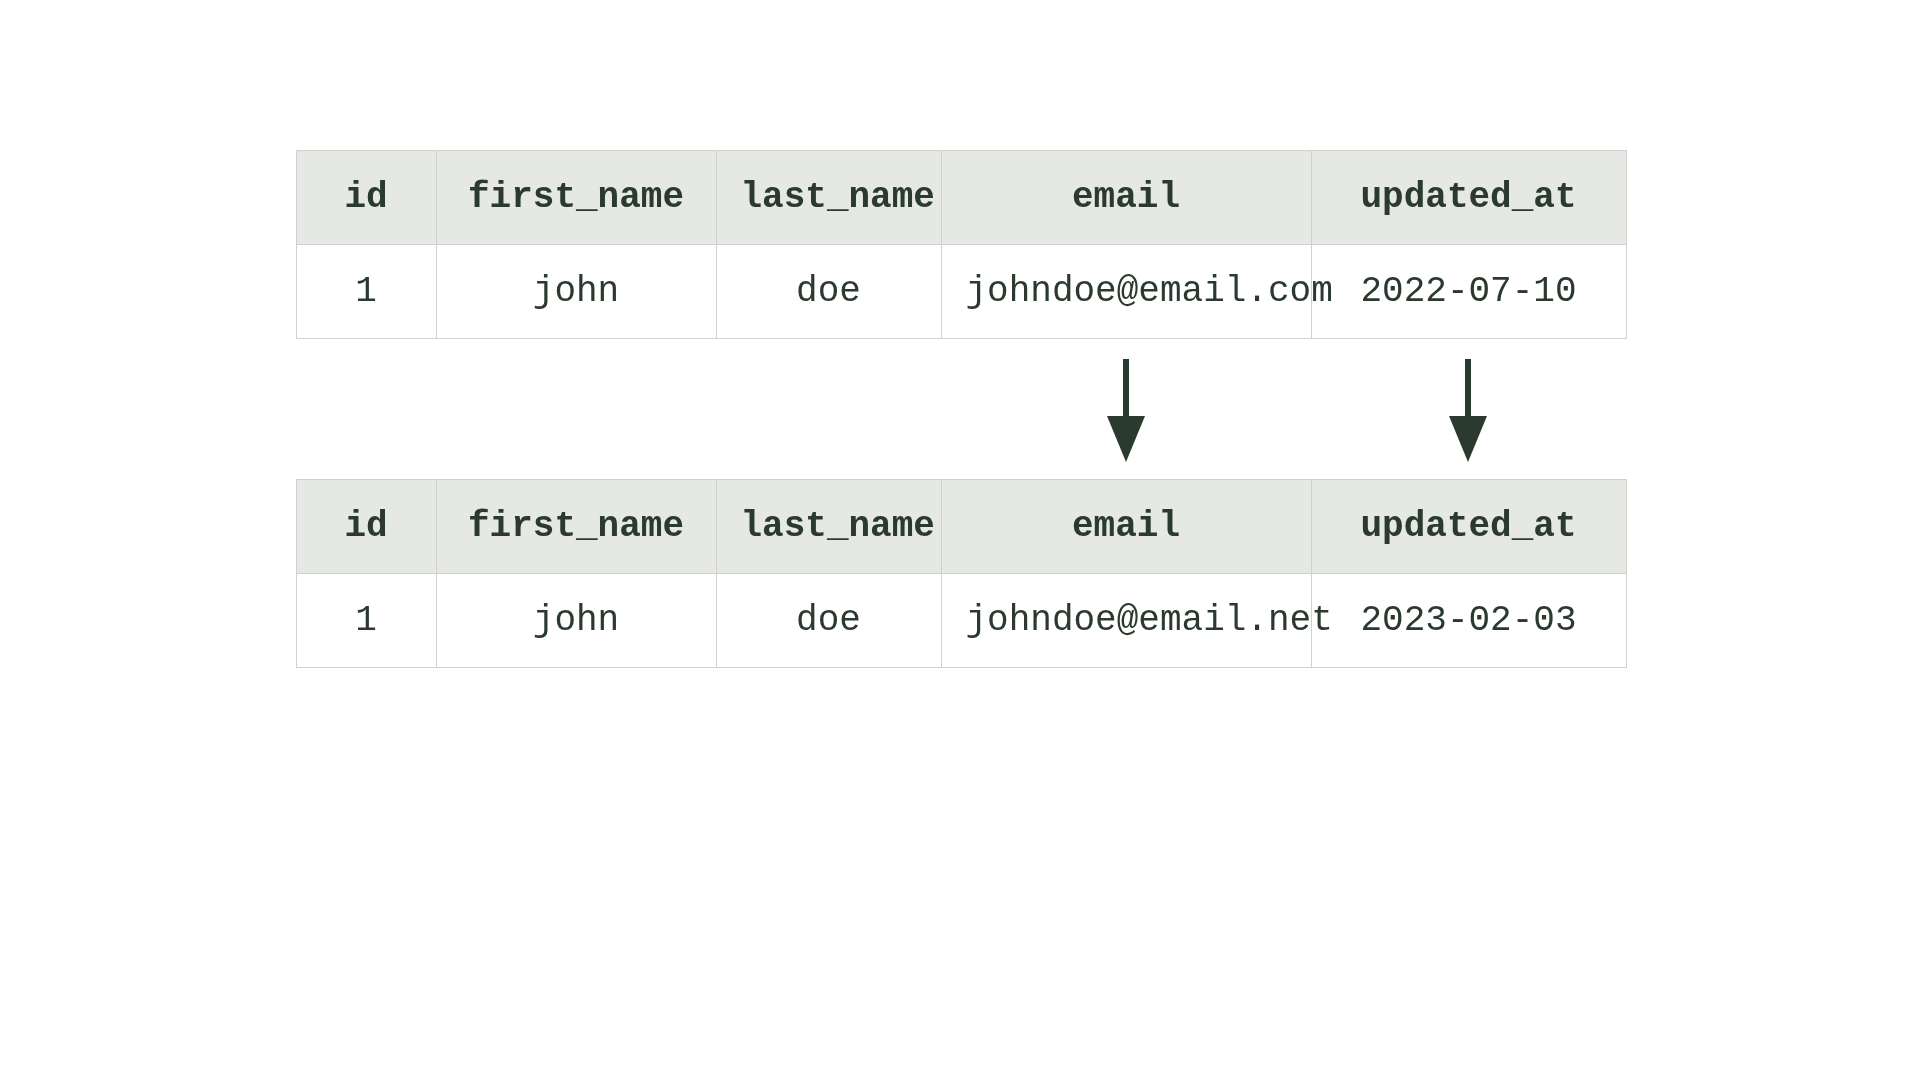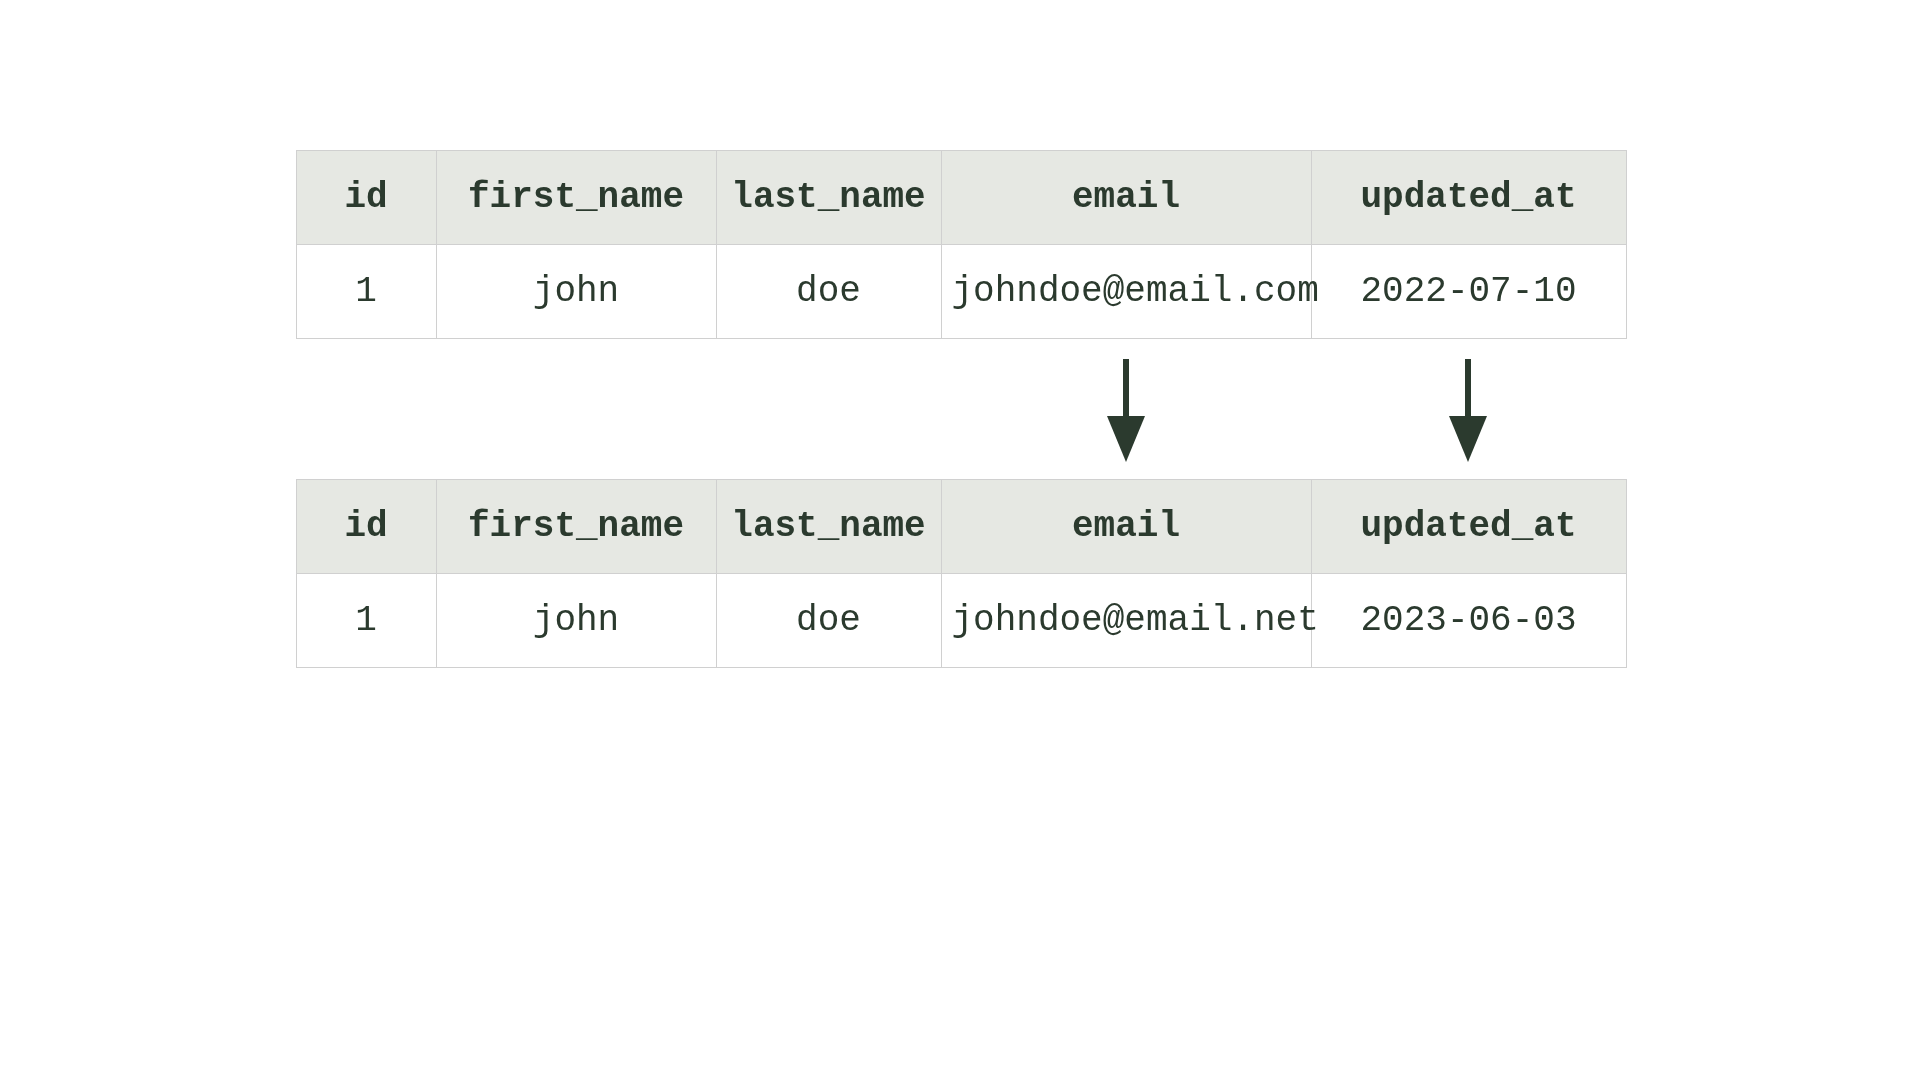--- a/index.html
+++ b/index.html
@@ -23,21 +23,21 @@
     table {
       width: 100%;
       border-collapse: collapse;
       table-layout: fixed;
     }
     th, td {
       border: 1px solid #d0d0d0;
       text-align: center;
       vertical-align: middle;
       font-size: 36px;
-      padding: 26px 10px;
+      padding: 26px 24px;
     }
     th {
       background: #e6e8e3;
       color: #2b3a2e;
       font-weight: bold;
     }
     td {
       background: #ffffff;
       color: #2b3a2e;
       font-weight: normal;
@@ -125,18 +125,18 @@
         <th>email</th>
         <th>updated_at</th>
       </tr>
     </thead>
     <tbody>
       <tr>
         <td>1</td>
         <td>john</td>
         <td>doe</td>
         <td>johndoe@email.net</td>
-        <td>2023-06-03</td>
+        <td>2023-02-03</td>
       </tr>
     </tbody>
   </table>
 
 </div>
 
 </body></html>

